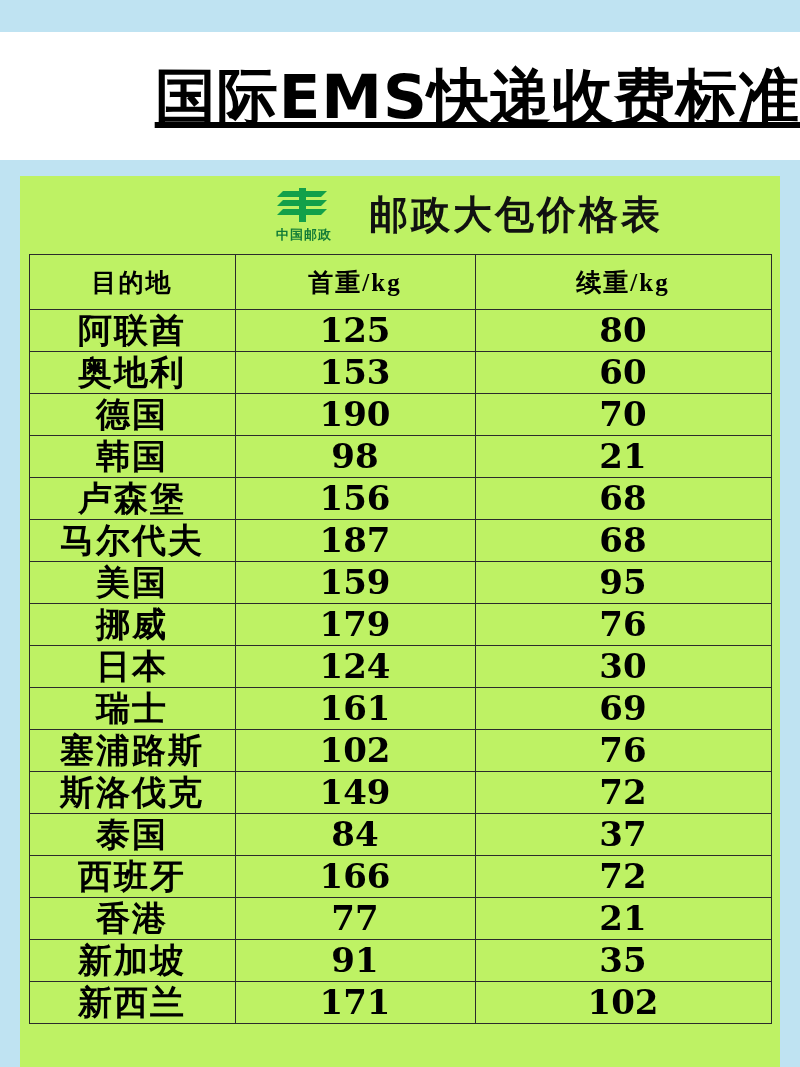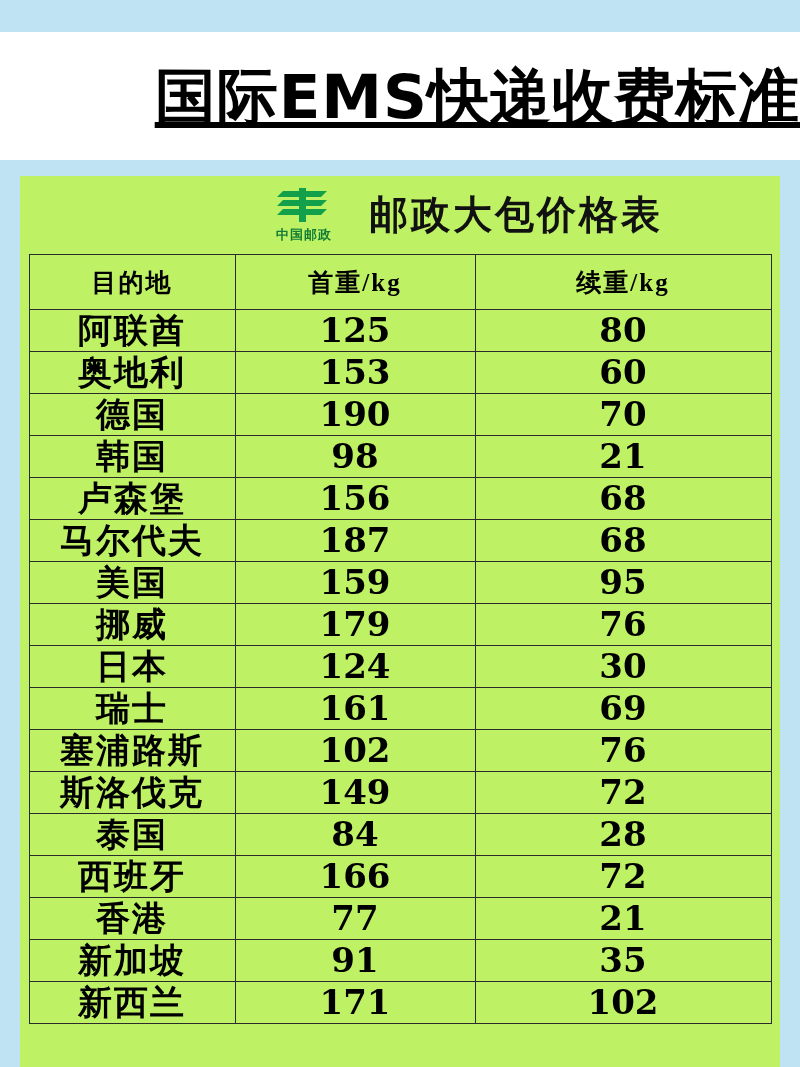--- a/index.html
+++ b/index.html
@@ -220,21 +220,21 @@
             <td class="num">76</td>
           </tr>
           <tr>
             <td class="dest">斯洛伐克</td>
             <td class="num">149</td>
             <td class="num">72</td>
           </tr>
           <tr>
             <td class="dest">泰国</td>
             <td class="num">84</td>
-            <td class="num">28</td>
+            <td class="num">37</td>
           </tr>
           <tr>
             <td class="dest">西班牙</td>
             <td class="num">166</td>
             <td class="num">72</td>
           </tr>
           <tr>
             <td class="dest">香港</td>
             <td class="num">77</td>
             <td class="num">21</td>

